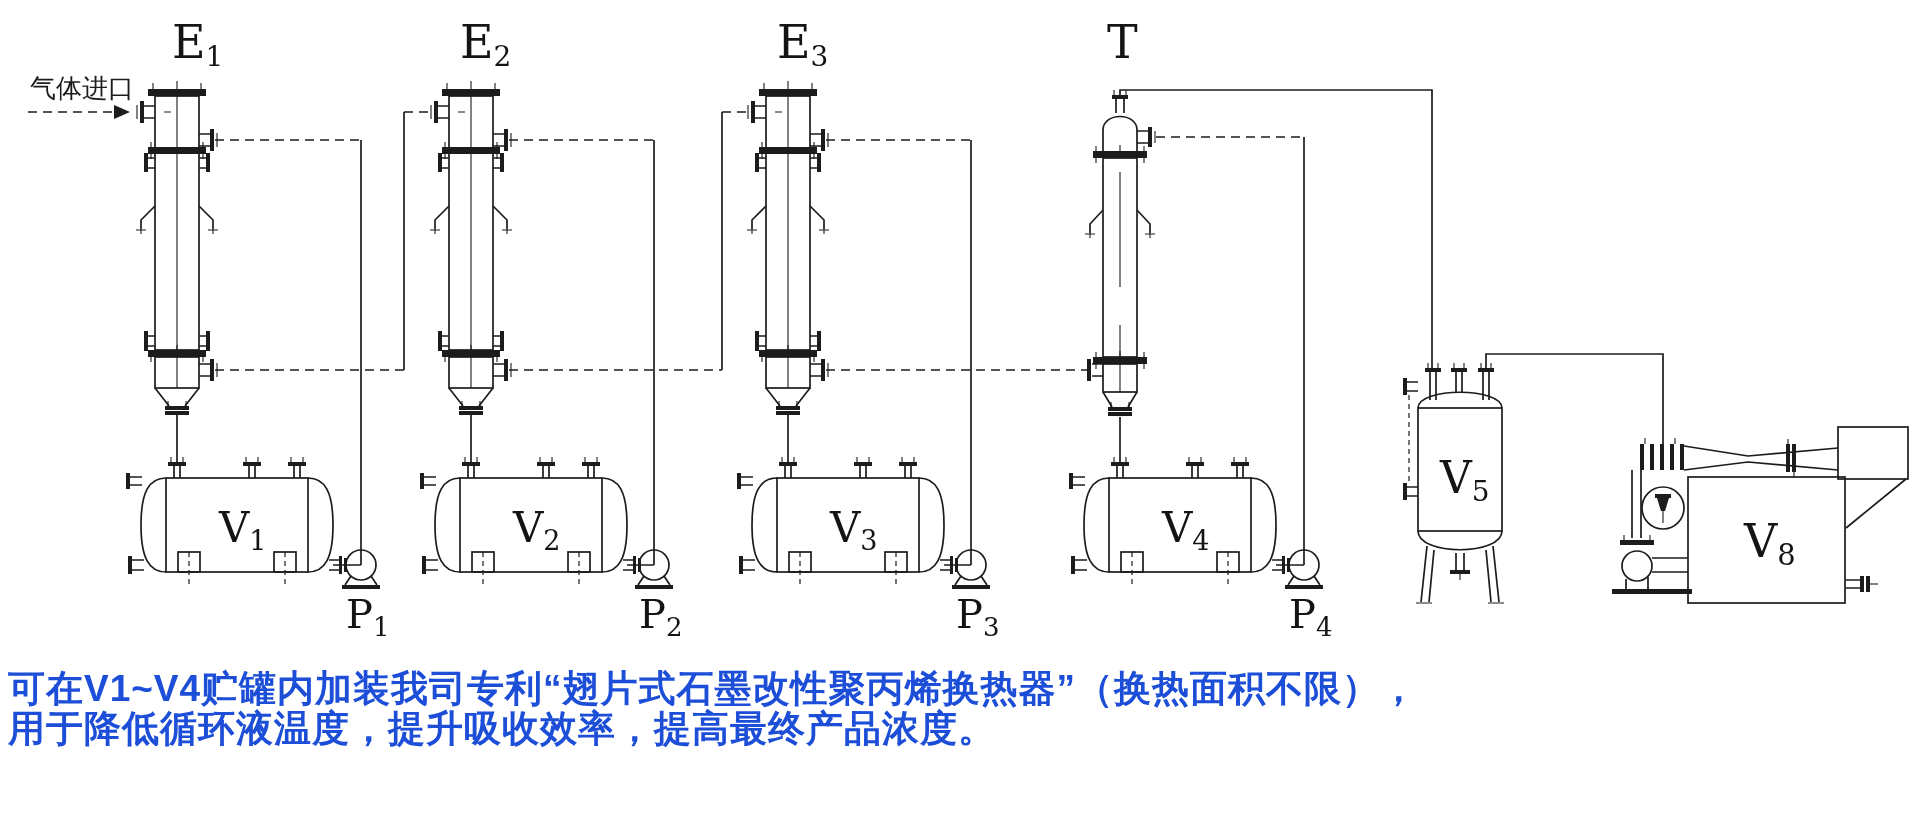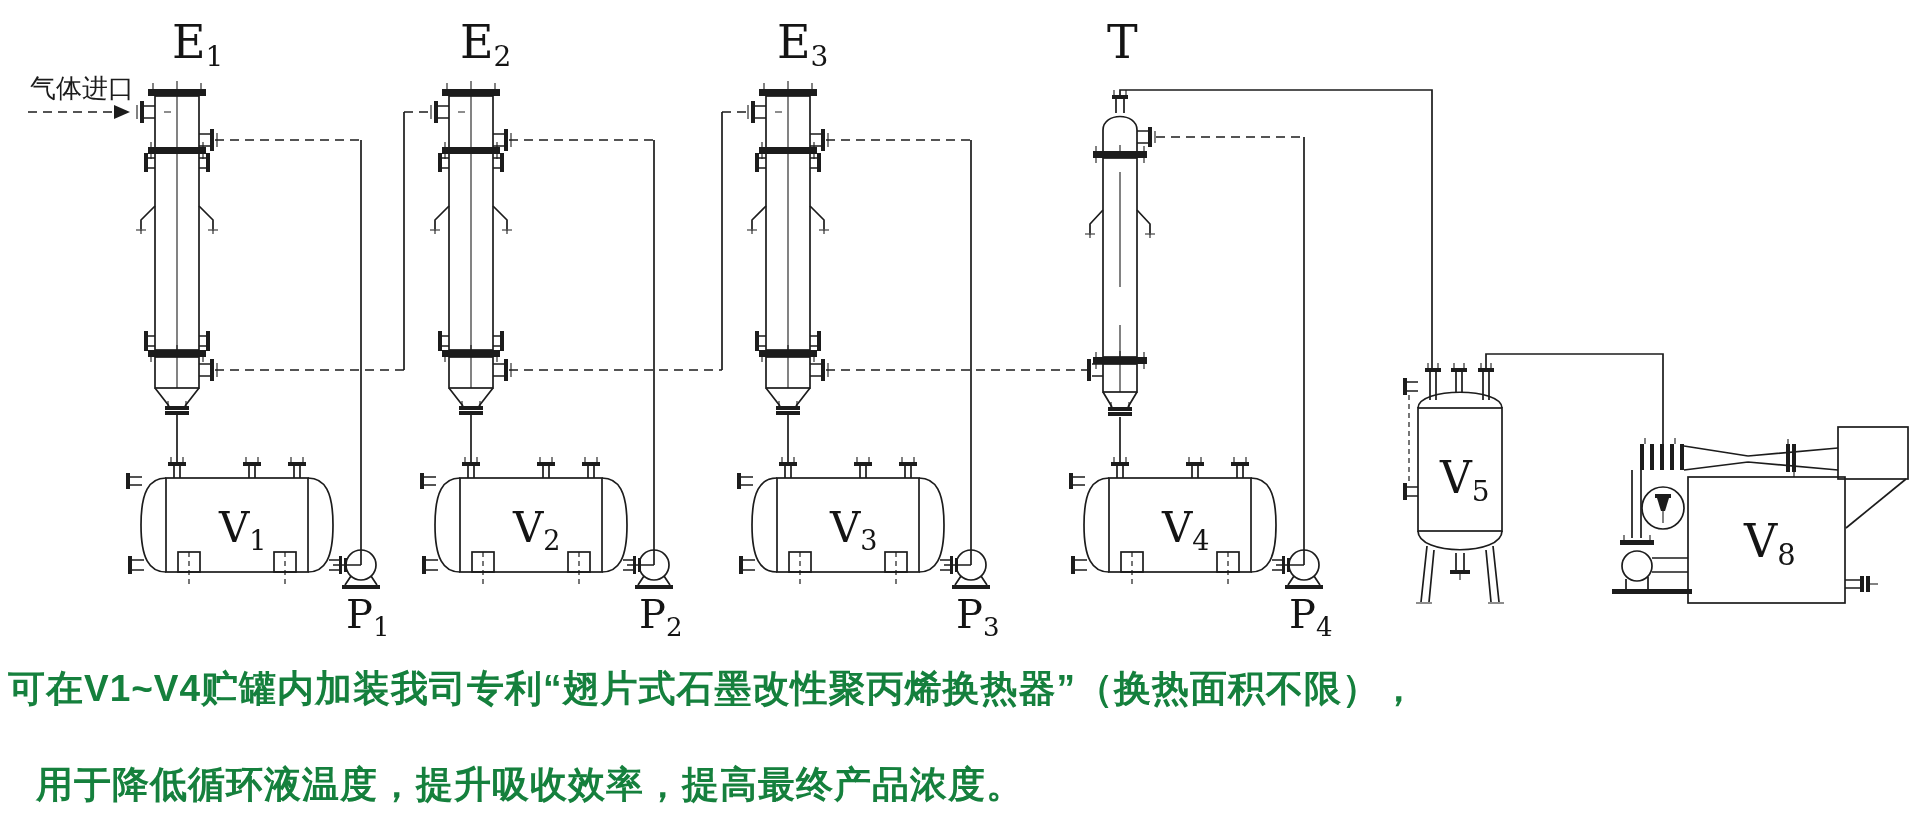--- a/index.html
+++ b/index.html
@@ -6,21 +6,21 @@
   #page{position:relative;width:1920px;height:813px;background:#ffffff;overflow:hidden;
         font-family:"Liberation Sans",sans-serif;}
   svg{display:block;}
   .s {stroke:#1c1c1c;stroke-width:1.7;fill:none;stroke-linecap:butt;}
   .t {stroke:#1c1c1c;stroke-width:1.1;fill:none;}
   .f {fill:#1c1c1c;stroke:none;}
   .d {stroke:#1c1c1c;stroke-width:1.6;fill:none;stroke-dasharray:9 6;}
   .dg{stroke:#1c1c1c;stroke-width:1.2;fill:none;stroke-dasharray:5 4;}
   .lbl{font-family:"DejaVu Serif","Liberation Serif",serif;fill:#141414;}
   .cjk{font-family:"Liberation Sans",sans-serif;fill:#1c1c1c;}
-  .note{position:absolute;left:8px;color:#15803d;font-weight:700;font-size:37px;
+  .note{position:absolute;left:8px;color:#1d4ed8;font-weight:700;font-size:37px;
         letter-spacing:1px;white-space:nowrap;font-family:"Liberation Sans",sans-serif;}
 </style>
 </head>
 <body>
 
 <div id="page">
 
 <svg width="1920" height="813" viewBox="0 0 1920 813">
 
   <defs>
@@ -259,14 +259,14 @@
   <text class="lbl" x="346" y="628" font-size="40"><tspan>P</tspan><tspan class="sub" dy="8" font-size="26">1</tspan></text>
   <text class="lbl" x="639" y="628" font-size="40"><tspan>P</tspan><tspan class="sub" dy="8" font-size="26">2</tspan></text>
   <text class="lbl" x="956" y="628" font-size="40"><tspan>P</tspan><tspan class="sub" dy="8" font-size="26">3</tspan></text>
   <text class="lbl" x="1289" y="628" font-size="40"><tspan>P</tspan><tspan class="sub" dy="8" font-size="26">4</tspan></text>
 
   <text class="lbl" x="1440" y="493" font-size="44"><tspan>V</tspan><tspan class="sub" dy="8" font-size="28">5</tspan></text>
   <text class="lbl" x="1744" y="557" font-size="46"><tspan>V</tspan><tspan class="sub" dy="8" font-size="29">8</tspan></text>
 </svg>
 
   <div class="note" style="top:664px;">可在V1~V4贮罐内加装我司专利“翅片式石墨改性聚丙烯换热器”（换热面积不限），</div>
-  <div class="note" style="top:760px;margin-left:28px;">用于降低循环液温度，提升吸收效率，提高最终产品浓度。</div>
+  <div class="note" style="top:704px;">用于降低循环液温度，提升吸收效率，提高最终产品浓度。</div>
 </div>
 
 </body></html>

